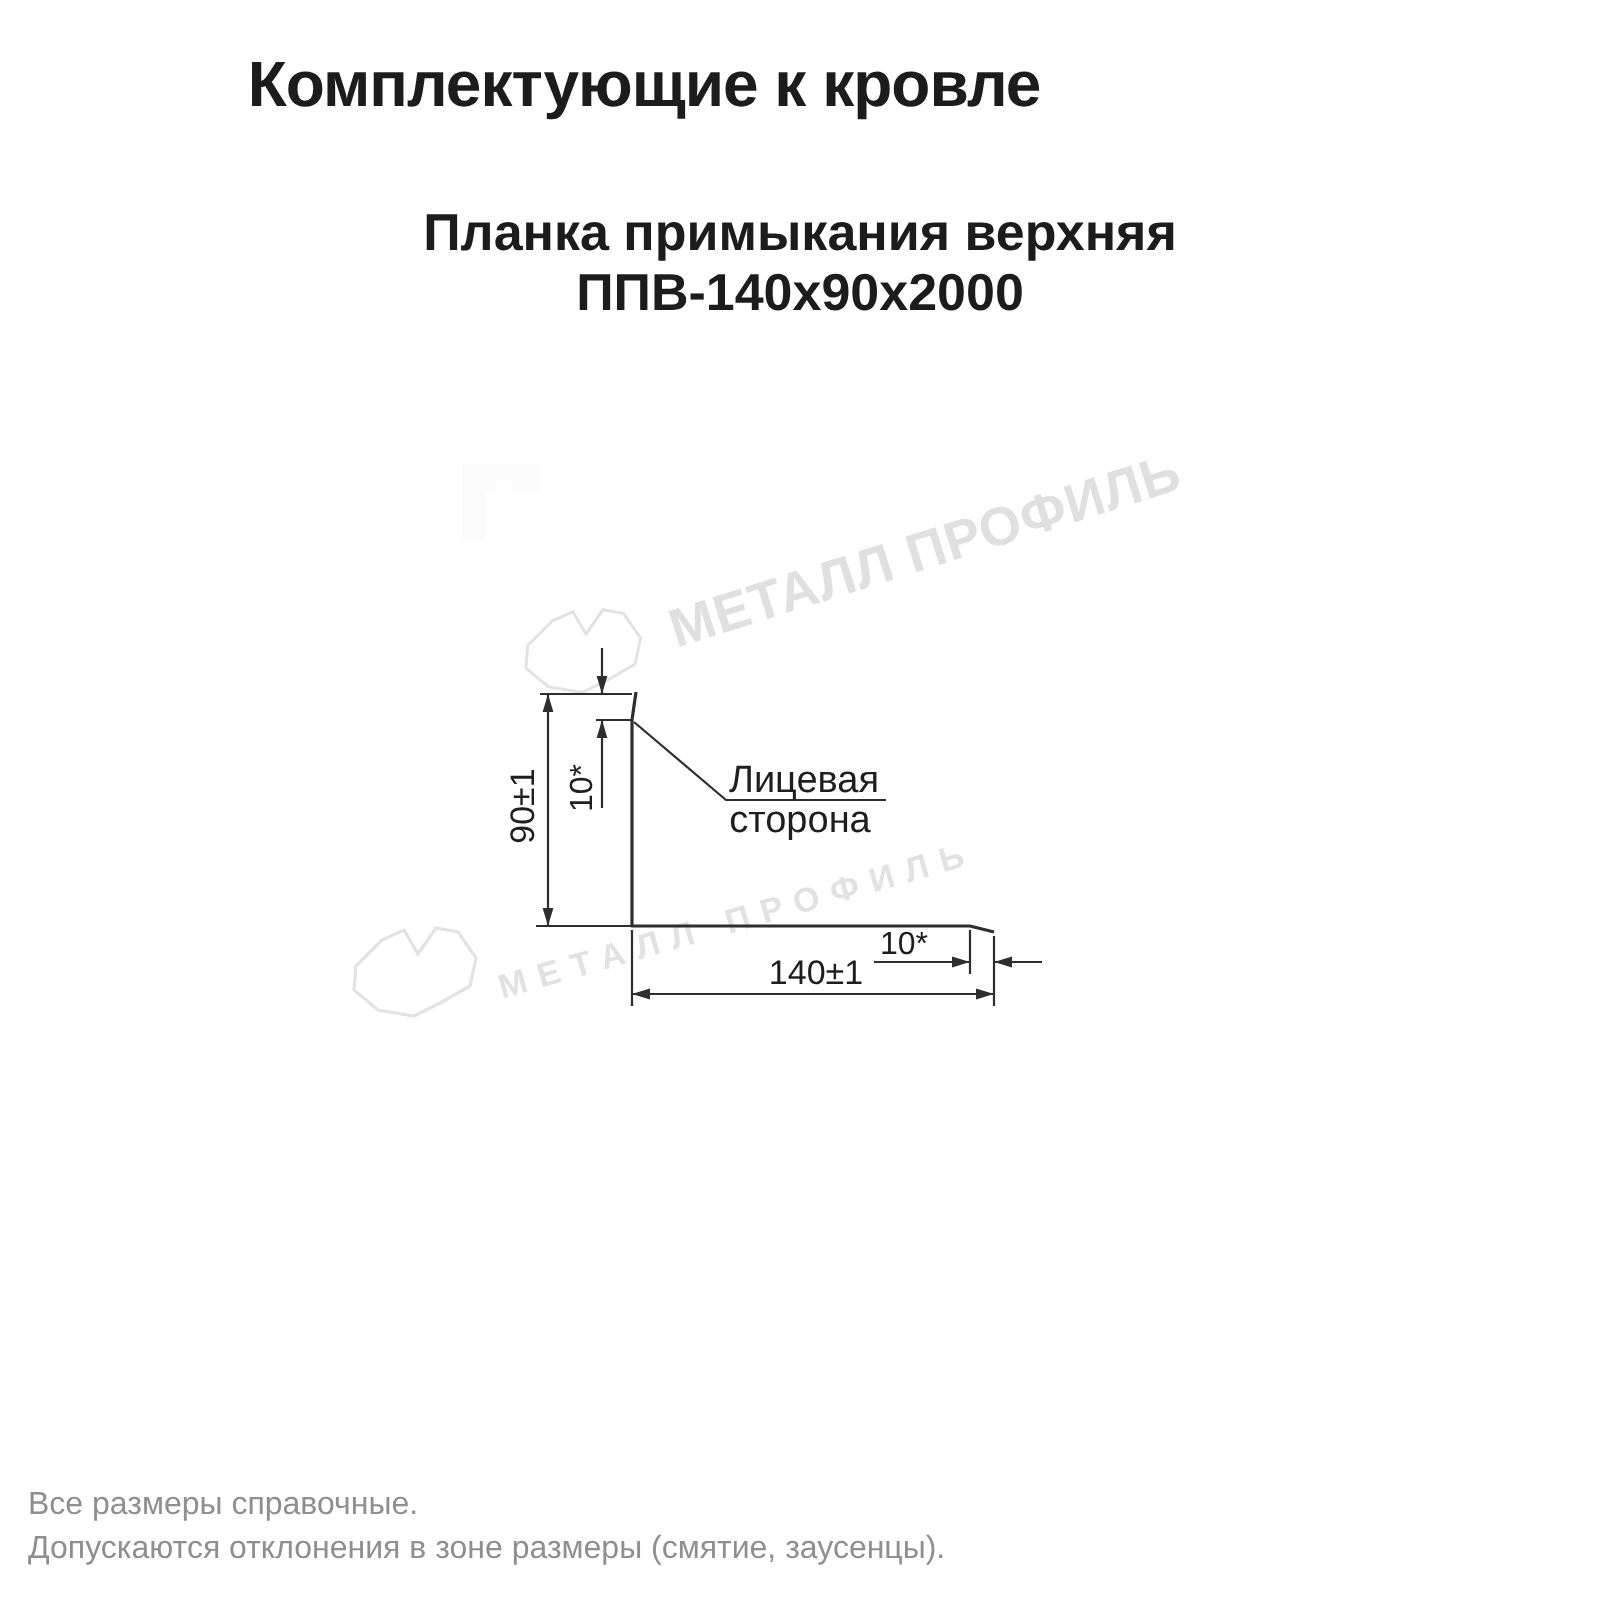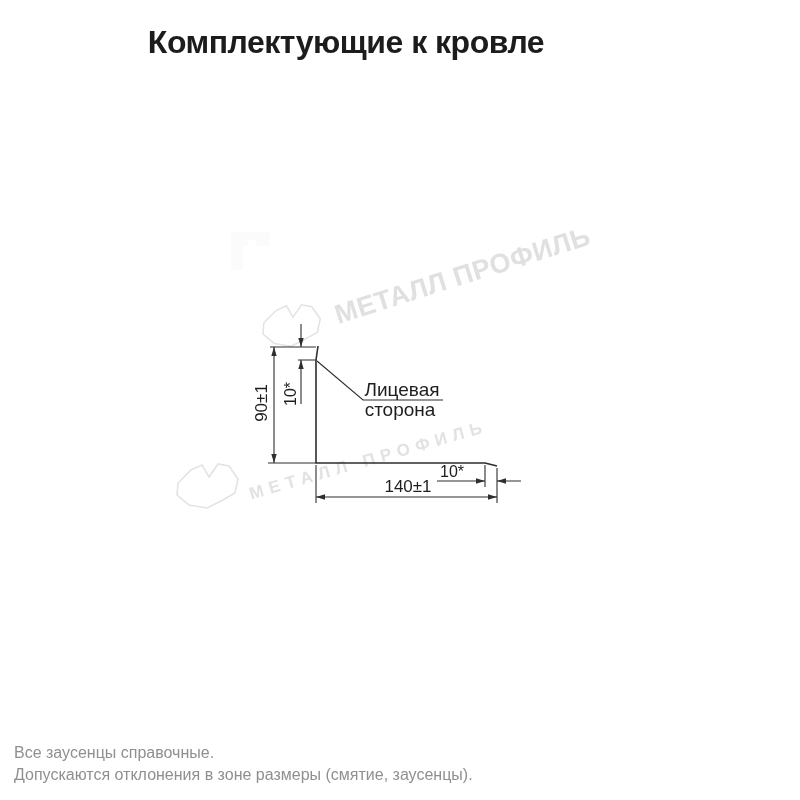--- a/index.html
+++ b/index.html
@@ -7,21 +7,21 @@
     width:800px;height:800px;background:#ffffff;overflow:hidden;
     font-family:"Liberation Sans","DejaVu Sans",sans-serif;
     position:relative;
   }
   .page{position:absolute;inset:0;}
 
   
   .title{
     position:absolute;top:24px;left:0;width:644px;
     text-align:center;font-size:32px;font-weight:700;
-    letter-spacing:-0.5px;color:#1c1c1c;padding-left:24px;
+    letter-spacing:-0.5px;color:#1c1c1c;
   }
   .subtitle{
     position:absolute;top:101px;left:0;width:800px;
     text-align:center;font-size:26px;font-weight:700;
     line-height:30px;color:#1c1c1c;
   }
 
   
   .wm-layer{position:absolute;inset:0;z-index:0;}
   .wm-text{
@@ -69,20 +69,24 @@
 
       <g transform="translate(176,462)">
         <path d="M1,33 L2,21 L15,8 L26,3 L33,15 L42,2 L53,4 L62,17 L59,31 L45,39 L31,46 L13,43 Z" fill="#ffffff" stroke="#e3e3e3" stroke-width="1.6"></path>
       </g>
     </svg>
     <div class="wm-text wm1">МЕТАЛЛ ПРОФИЛЬ</div>
     <div class="wm-text wm2">МЕТАЛЛ ПРОФИЛЬ</div>
   </div>
 
   <h1 class="title" style="margin:0;">Комплектующие к кровле</h1>
+  <div class="subtitle">
+    <div>Планка примыкания верхняя</div>
+    <div>ППВ-140х90х2000</div>
+  </div>
 
   <svg class="drawing" width="420" height="280" viewBox="140 240 420 280">
 
     <polyline points="318,346 316,360 316,463 485,463 497,466" fill="none" stroke="#2e2e2e" stroke-width="1.6" stroke-linejoin="round"></polyline>
 
     <path d="M270,347 H316
              M298,360 H316
              M268,463 H316
              M274,347 V463
              M301,324 V347
@@ -109,17 +113,17 @@
     <text class="dim-txt-big" x="267" y="403" text-anchor="middle" transform="rotate(-90 267 403)">90±1</text>
     <text class="dim-txt" x="296" y="394" text-anchor="middle" transform="rotate(-90 296 394)">10*</text>
     <text class="dim-txt-big" x="408" y="492" text-anchor="middle">140±1</text>
     <text class="dim-txt" x="452" y="477" text-anchor="middle">10*</text>
 
     <text class="lbl-txt" x="402" y="396" text-anchor="middle">Лицевая</text>
     <text class="lbl-txt" x="400" y="416" text-anchor="middle">сторона</text>
   </svg>
 
   <div class="footer">
-    <div>Все заусенцы справочные.</div>
+    <div>Все размеры справочные.</div>
     <div>Допускаются отклонения в зоне размеры (смятие, заусенцы).</div>
   </div>
 
 </div>
 
 </body></html>

